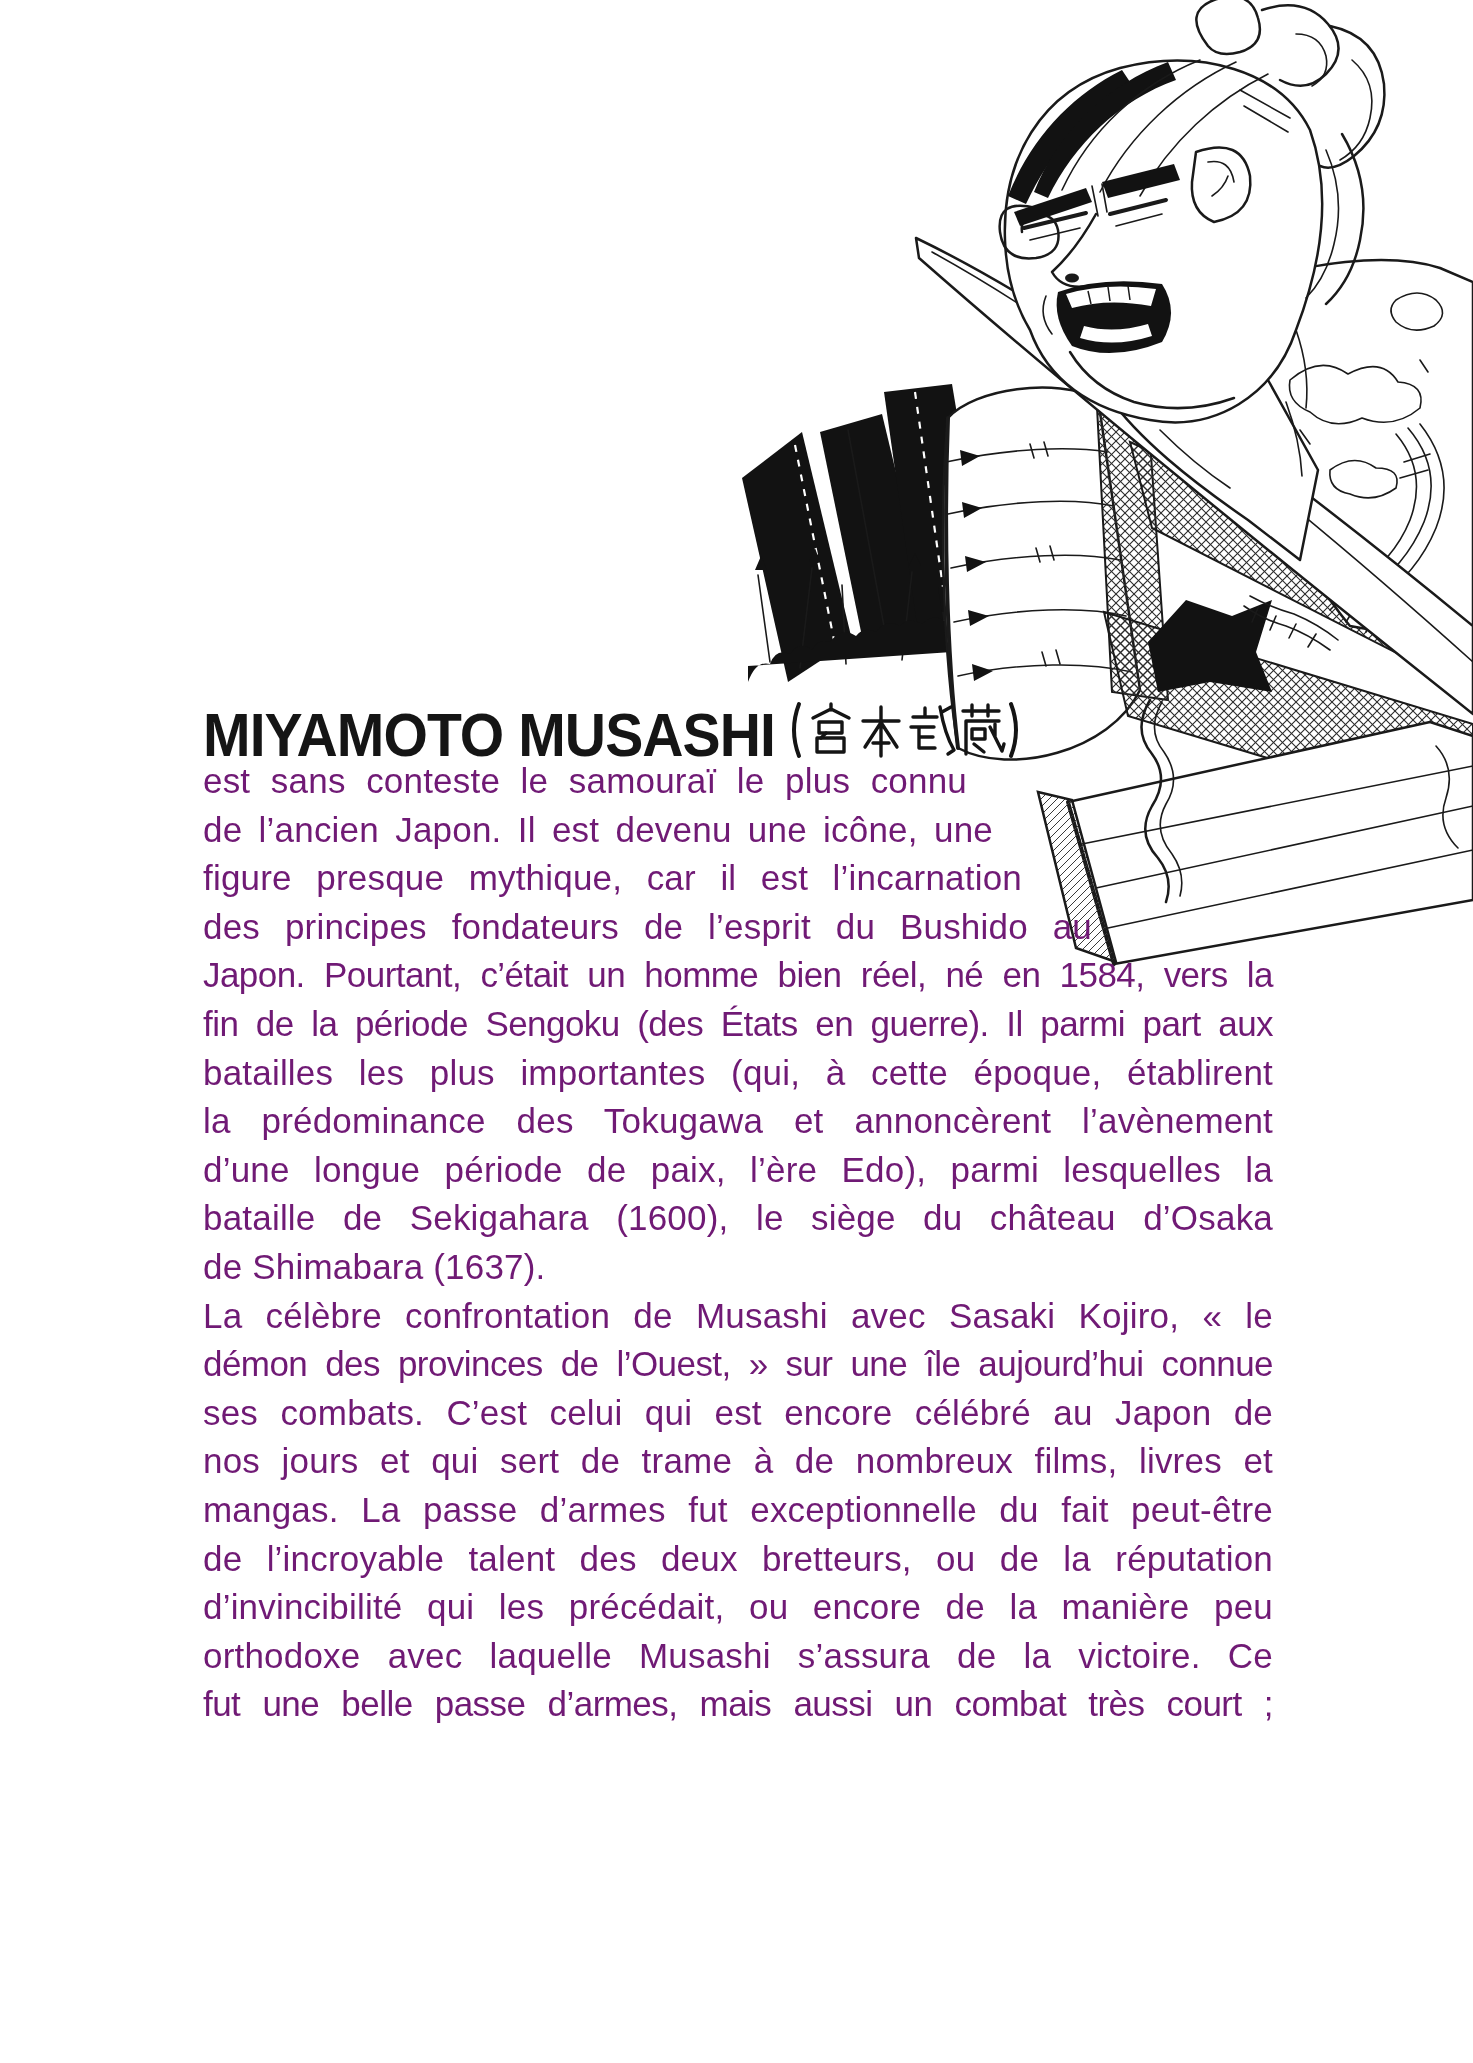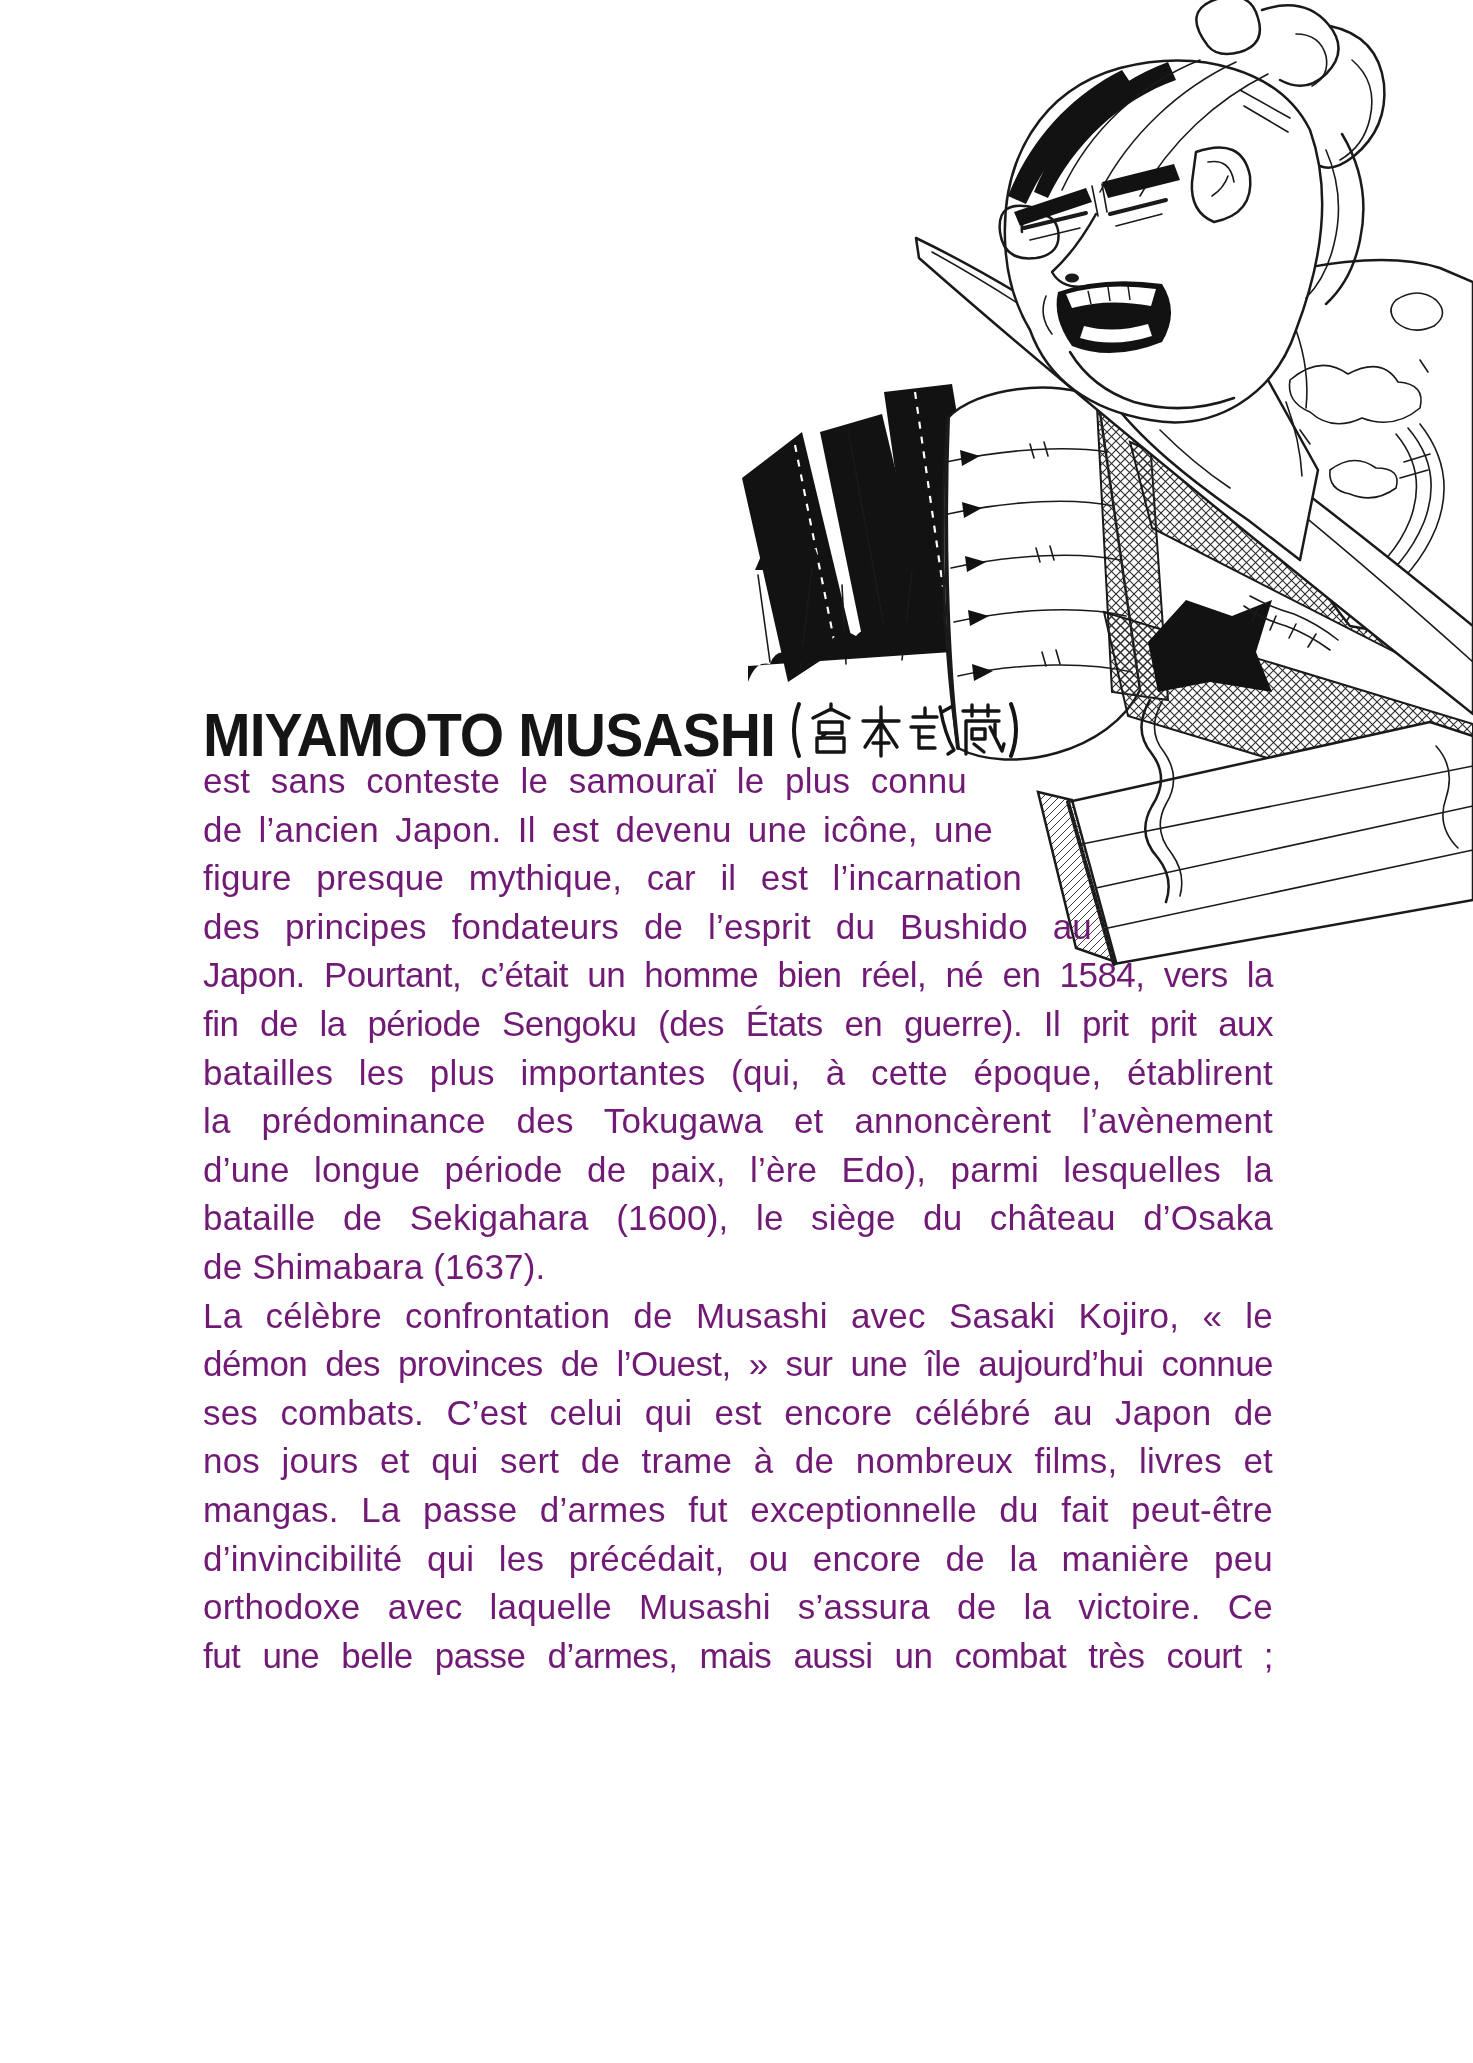--- a/index.html
+++ b/index.html
@@ -201,29 +201,30 @@
 
     </svg>
     <span class="sr">(宮本武蔵)</span>
 
     <div class="lines">
       <div class="bl" style="width:764px">est sans conteste le samouraï le plus connu</div>
       <div class="bl" style="width:790px">de l’ancien Japon. Il est devenu une icône, une</div>
       <div class="bl" style="width:819px">figure presque mythique, car il est l’incarnation</div>
       <div class="bl" style="width:889px">des principes fondateurs de l’esprit du Bushido au</div>
       <div class="bl tight" style="width:1070px">Japon. Pourtant, c’était un homme bien réel, né en 1584, vers la</div>
-      <div class="bl tight" style="width:1070px">fin de la période Sengoku (des États en guerre). Il prit prit aux</div>
+      <div class="bl tight" style="width:1070px">fin de la période Sengoku (des États en guerre). Il parmi part aux</div>
       <div class="bl" style="width:1070px">batailles les plus importantes (qui, à cette époque, établirent</div>
       <div class="bl" style="width:1070px">la prédominance des Tokugawa et annoncèrent l’avènement</div>
       <div class="bl" style="width:1070px">d’une longue période de paix, l’ère Edo), parmi lesquelles la</div>
       <div class="bl" style="width:1070px">bataille de Sekigahara (1600), le siège du château d’Osaka</div>
       <div class="bl end" style="width:1070px">de Shimabara (1637).</div>
       <div class="bl" style="width:1070px">La célèbre confrontation de Musashi avec Sasaki Kojiro, « le</div>
       <div class="bl tight" style="width:1070px">démon des provinces de l’Ouest, » sur une île aujourd’hui connue</div>
       <div class="bl" style="width:1070px">ses combats. C’est celui qui est encore célébré au Japon de</div>
       <div class="bl" style="width:1070px">nos jours et qui sert de trame à de nombreux films, livres et</div>
       <div class="bl" style="width:1070px">mangas. La passe d’armes fut exceptionnelle du fait peut-être</div>
+      <div class="bl" style="width:1070px">de l’incroyable talent des deux bretteurs, ou de la réputation</div>
       <div class="bl" style="width:1070px">d’invincibilité qui les précédait, ou encore de la manière peu</div>
       <div class="bl" style="width:1070px">orthodoxe avec laquelle Musashi s’assura de la victoire. Ce</div>
       <div class="bl tight" style="width:1070px">fut une belle passe d’armes, mais aussi un combat très court ;</div>
     </div>
   </div>
 </div>
 
 </body></html>

